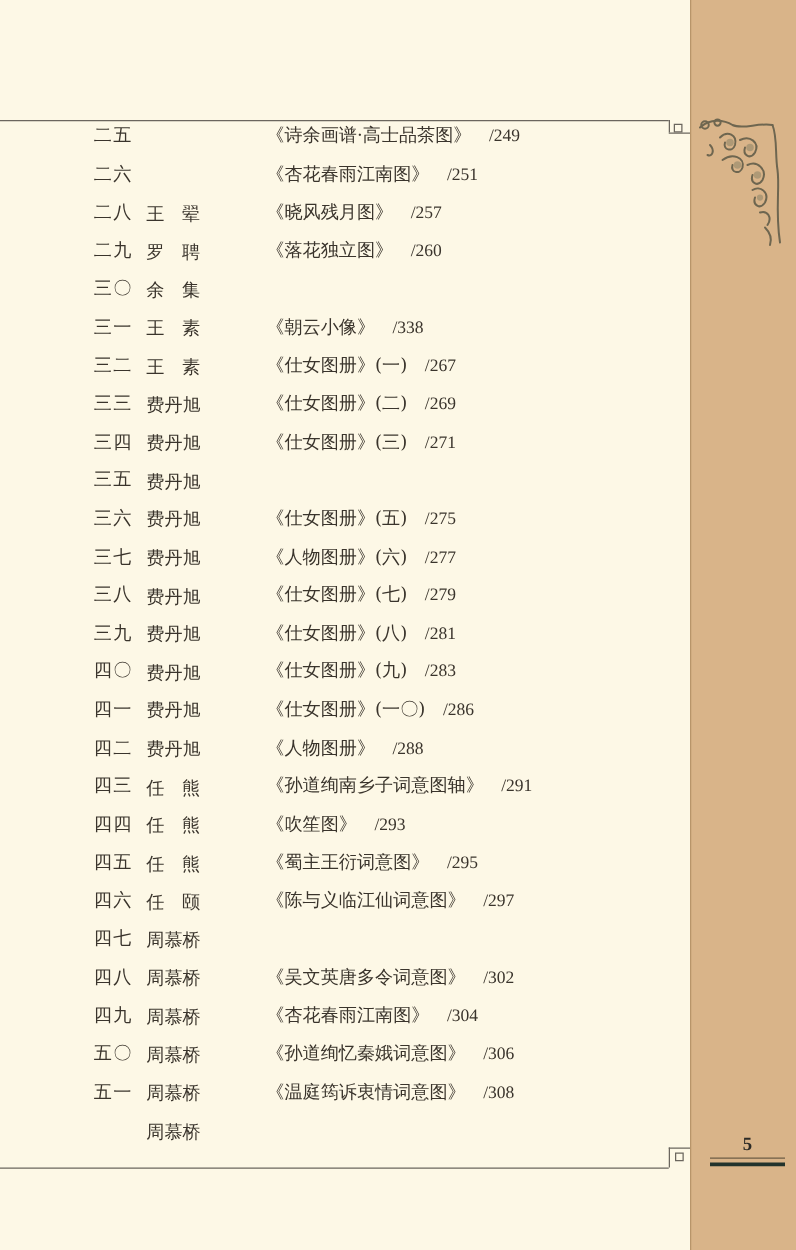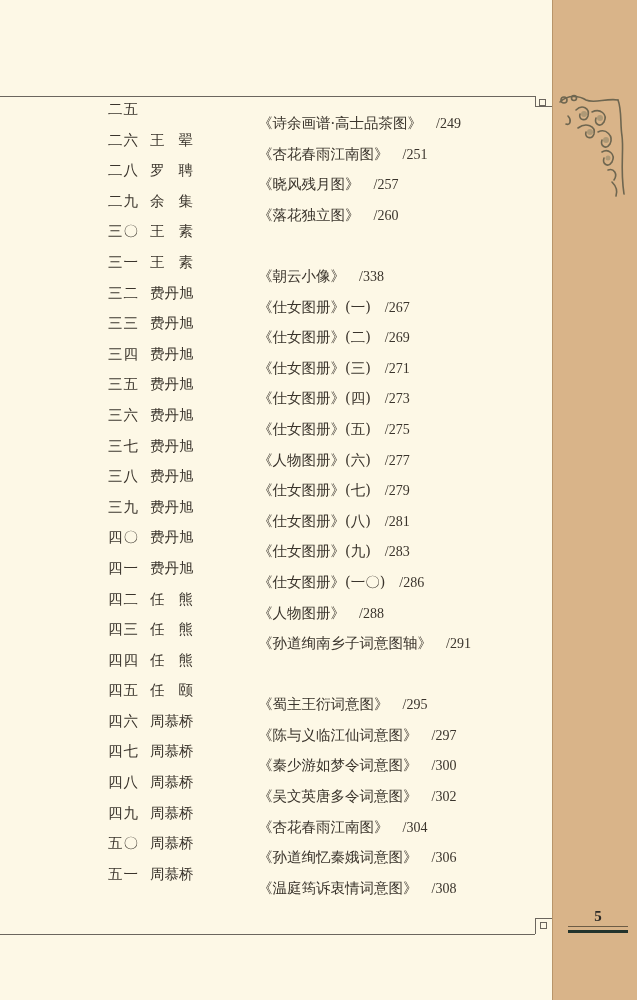--- a/index.html
+++ b/index.html
@@ -52,45 +52,44 @@
     .ornament {
       position: absolute;
       left: 556px; top: 90px;
       width: 72px; height: 110px;
     }
 
     .toc {
       position: absolute;
       left: 0; top: 94px;
       width: 530px;
-      padding-left: 33px;
     }
     .toc-row {
       position: relative;
       height: 30.6px;
       font-size: 14.5px;
       line-height: 30.6px;
       white-space: nowrap;
     }
     .toc-index {
       position: absolute;
       left: 75px;
       letter-spacing: 1px;
     }
     .toc-artist {
       position: absolute;
       left: 117px;
+      margin-top: 32px;
     }
     .toc-artist.spaced {
       letter-spacing: 14px;
     }
     .toc-work {
       position: absolute;
-      left: 225px;
-      margin-top: 14px;
+      left: 213px;
     }
     .toc-title { }
     .toc-page {
       margin-left: 14px;
       font-family: "Liberation Serif", "DejaVu Serif", serif;
       font-size: 14px;
     }
 
     .folio {
       position: absolute;
@@ -200,21 +199,20 @@
       <span class="toc-work"><span class="toc-title">《仕女图册》(二)</span><span class="toc-page">/269</span></span>
     </div>
     <div class="toc-row">
       <span class="toc-index">三四</span>
       <span class="toc-artist">费丹旭</span>
       <span class="toc-work"><span class="toc-title">《仕女图册》(三)</span><span class="toc-page">/271</span></span>
     </div>
     <div class="toc-row">
       <span class="toc-index">三五</span>
       <span class="toc-artist">费丹旭</span>
-      <span class="toc-work"><span class="toc-title">《仕女图册》(四)</span><span class="toc-page">/273</span></span>
     </div>
     <div class="toc-row">
       <span class="toc-index">三六</span>
       <span class="toc-artist">费丹旭</span>
       <span class="toc-work"><span class="toc-title">《仕女图册》(五)</span><span class="toc-page">/275</span></span>
     </div>
     <div class="toc-row">
       <span class="toc-index">三七</span>
       <span class="toc-artist">费丹旭</span>
       <span class="toc-work"><span class="toc-title">《人物图册》(六)</span><span class="toc-page">/277</span></span>
@@ -245,35 +243,35 @@
       <span class="toc-work"><span class="toc-title">《人物图册》</span><span class="toc-page">/288</span></span>
     </div>
     <div class="toc-row">
       <span class="toc-index">四三</span>
       <span class="toc-artist spaced">任熊</span>
       <span class="toc-work"><span class="toc-title">《孙道绚南乡子词意图轴》</span><span class="toc-page">/291</span></span>
     </div>
     <div class="toc-row">
       <span class="toc-index">四四</span>
       <span class="toc-artist spaced">任熊</span>
+      <span class="toc-work"><span class="toc-title">《吹笙图》</span><span class="toc-page">/293</span></span>
     </div>
     <div class="toc-row">
       <span class="toc-index">四五</span>
       <span class="toc-artist spaced">任颐</span>
       <span class="toc-work"><span class="toc-title">《蜀主王衍词意图》</span><span class="toc-page">/295</span></span>
     </div>
     <div class="toc-row">
       <span class="toc-index">四六</span>
       <span class="toc-artist">周慕桥</span>
       <span class="toc-work"><span class="toc-title">《陈与义临江仙词意图》</span><span class="toc-page">/297</span></span>
     </div>
     <div class="toc-row">
       <span class="toc-index">四七</span>
       <span class="toc-artist">周慕桥</span>
-      <span class="toc-work"><span class="toc-title">《秦少游如梦令词意图》</span><span class="toc-page">/300</span></span>
     </div>
     <div class="toc-row">
       <span class="toc-index">四八</span>
       <span class="toc-artist">周慕桥</span>
       <span class="toc-work"><span class="toc-title">《吴文英唐多令词意图》</span><span class="toc-page">/302</span></span>
     </div>
     <div class="toc-row">
       <span class="toc-index">四九</span>
       <span class="toc-artist">周慕桥</span>
       <span class="toc-work"><span class="toc-title">《杏花春雨江南图》</span><span class="toc-page">/304</span></span>

